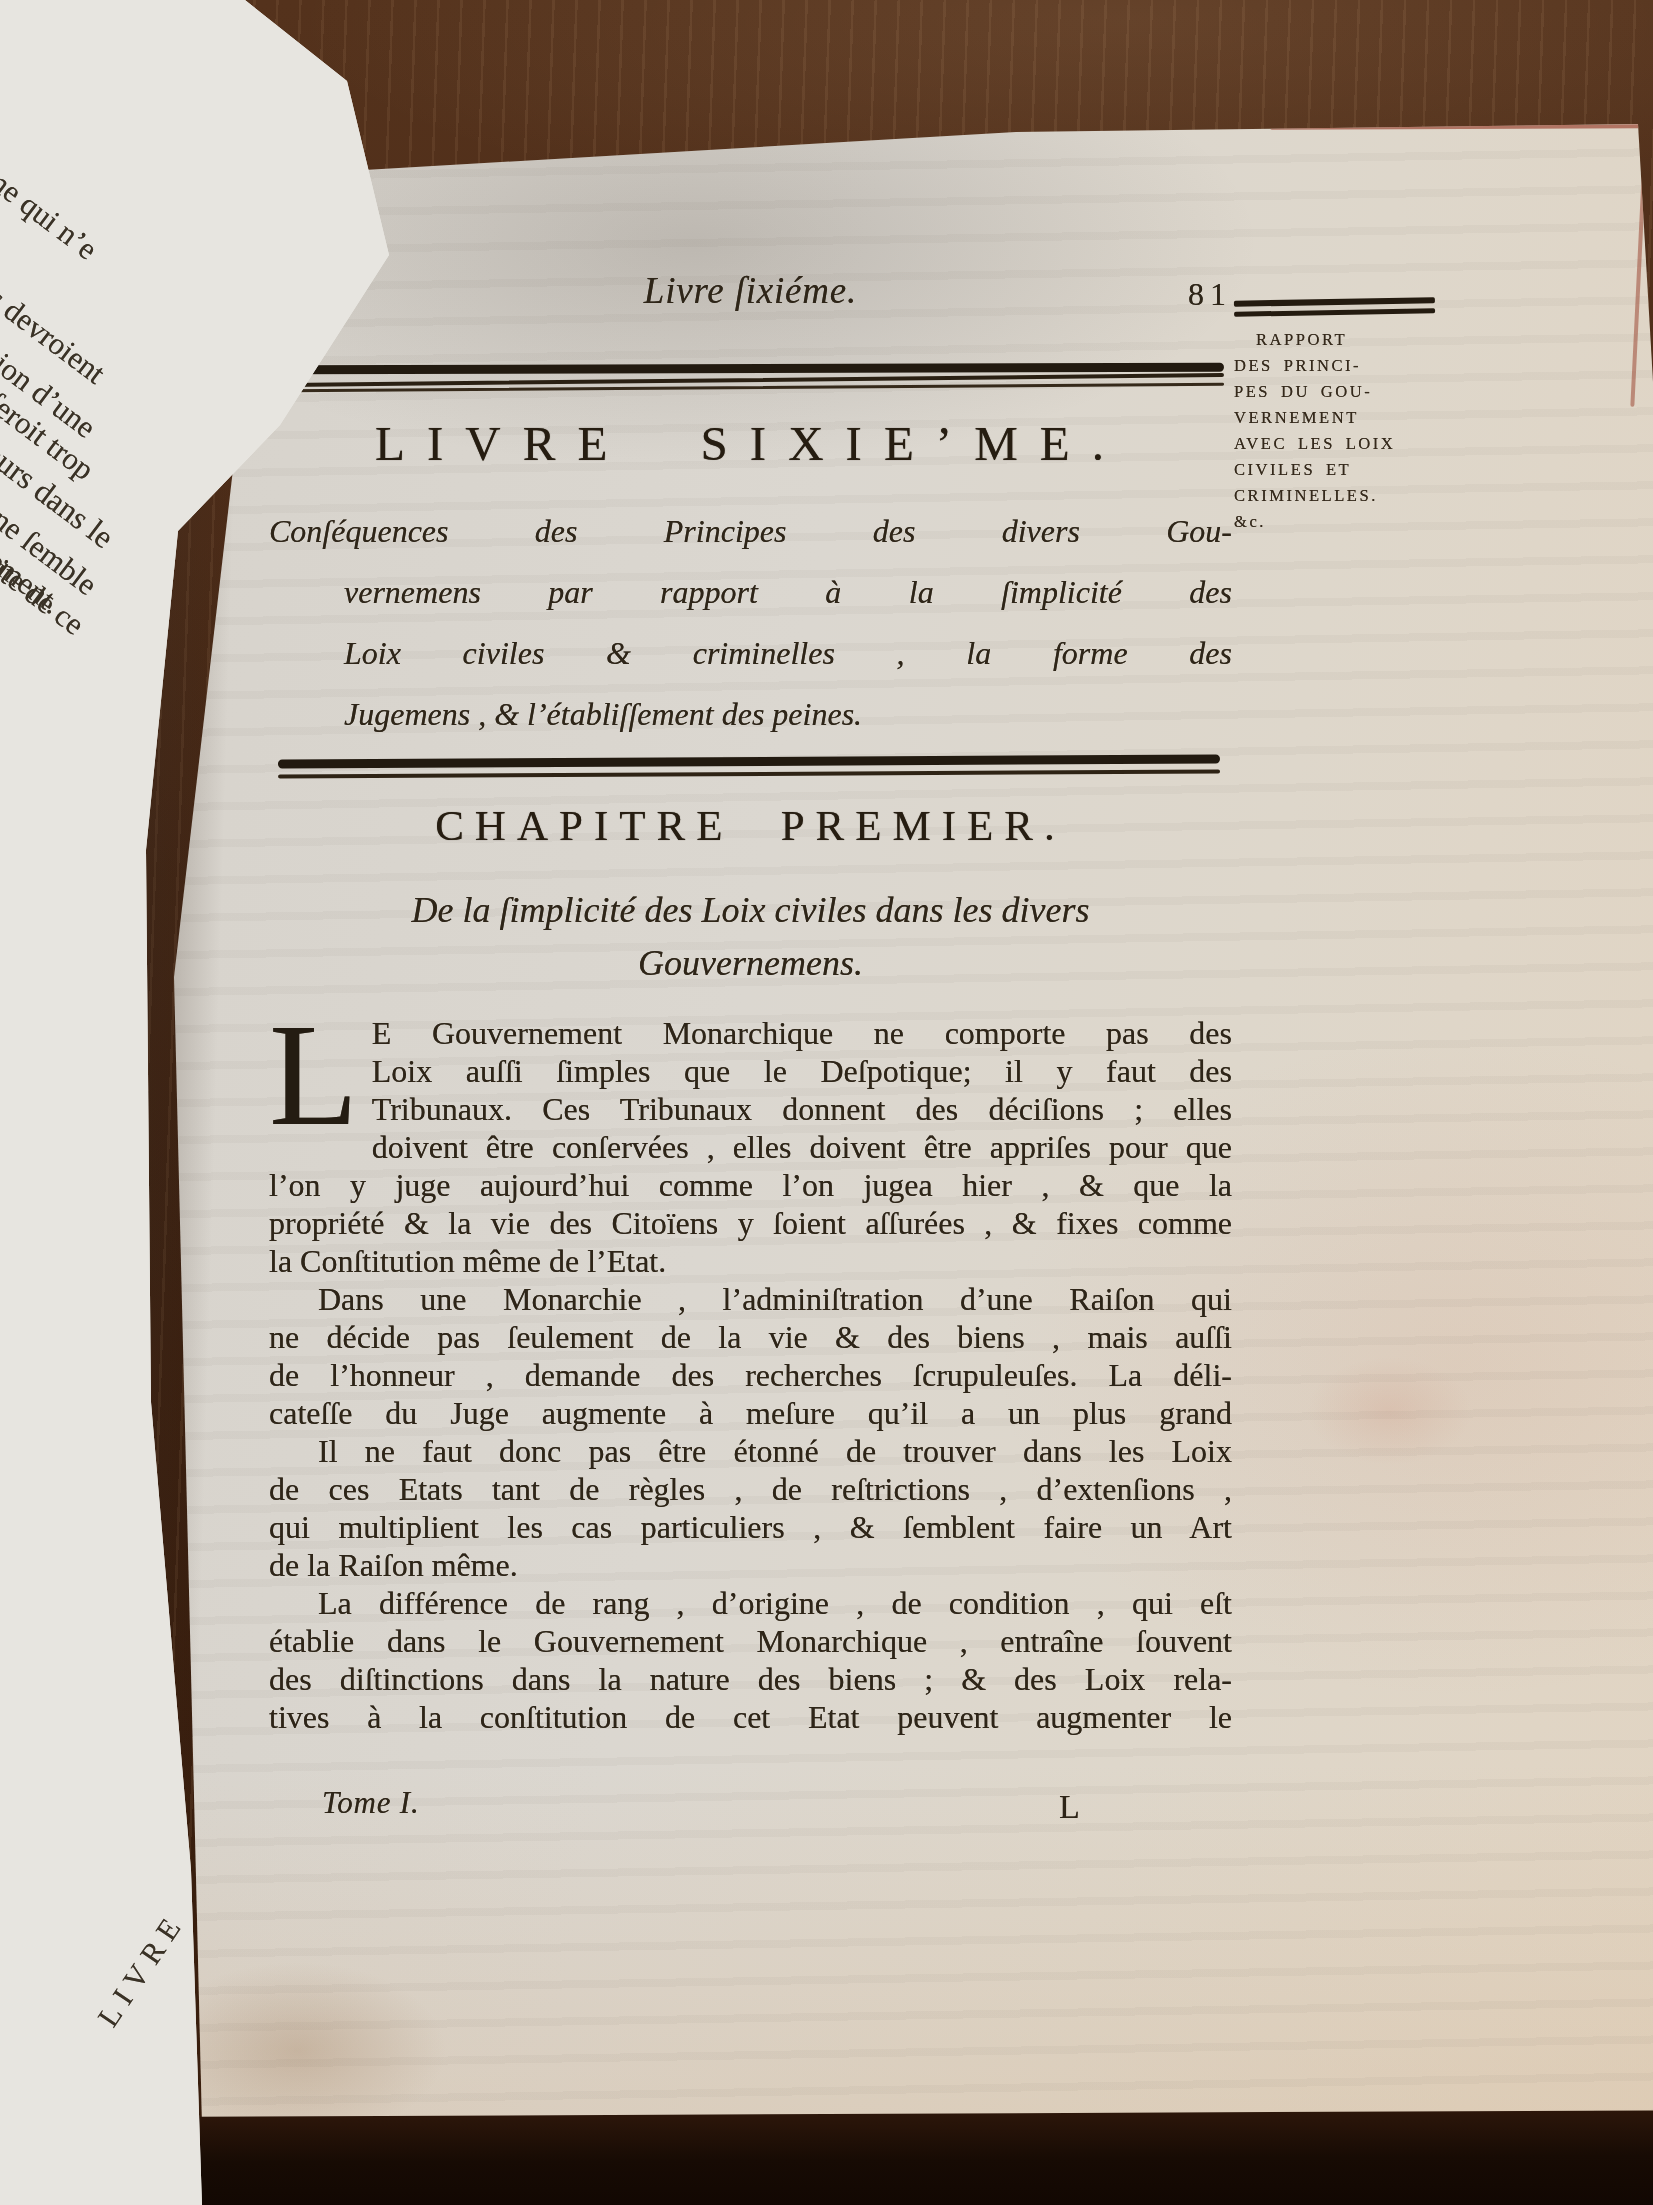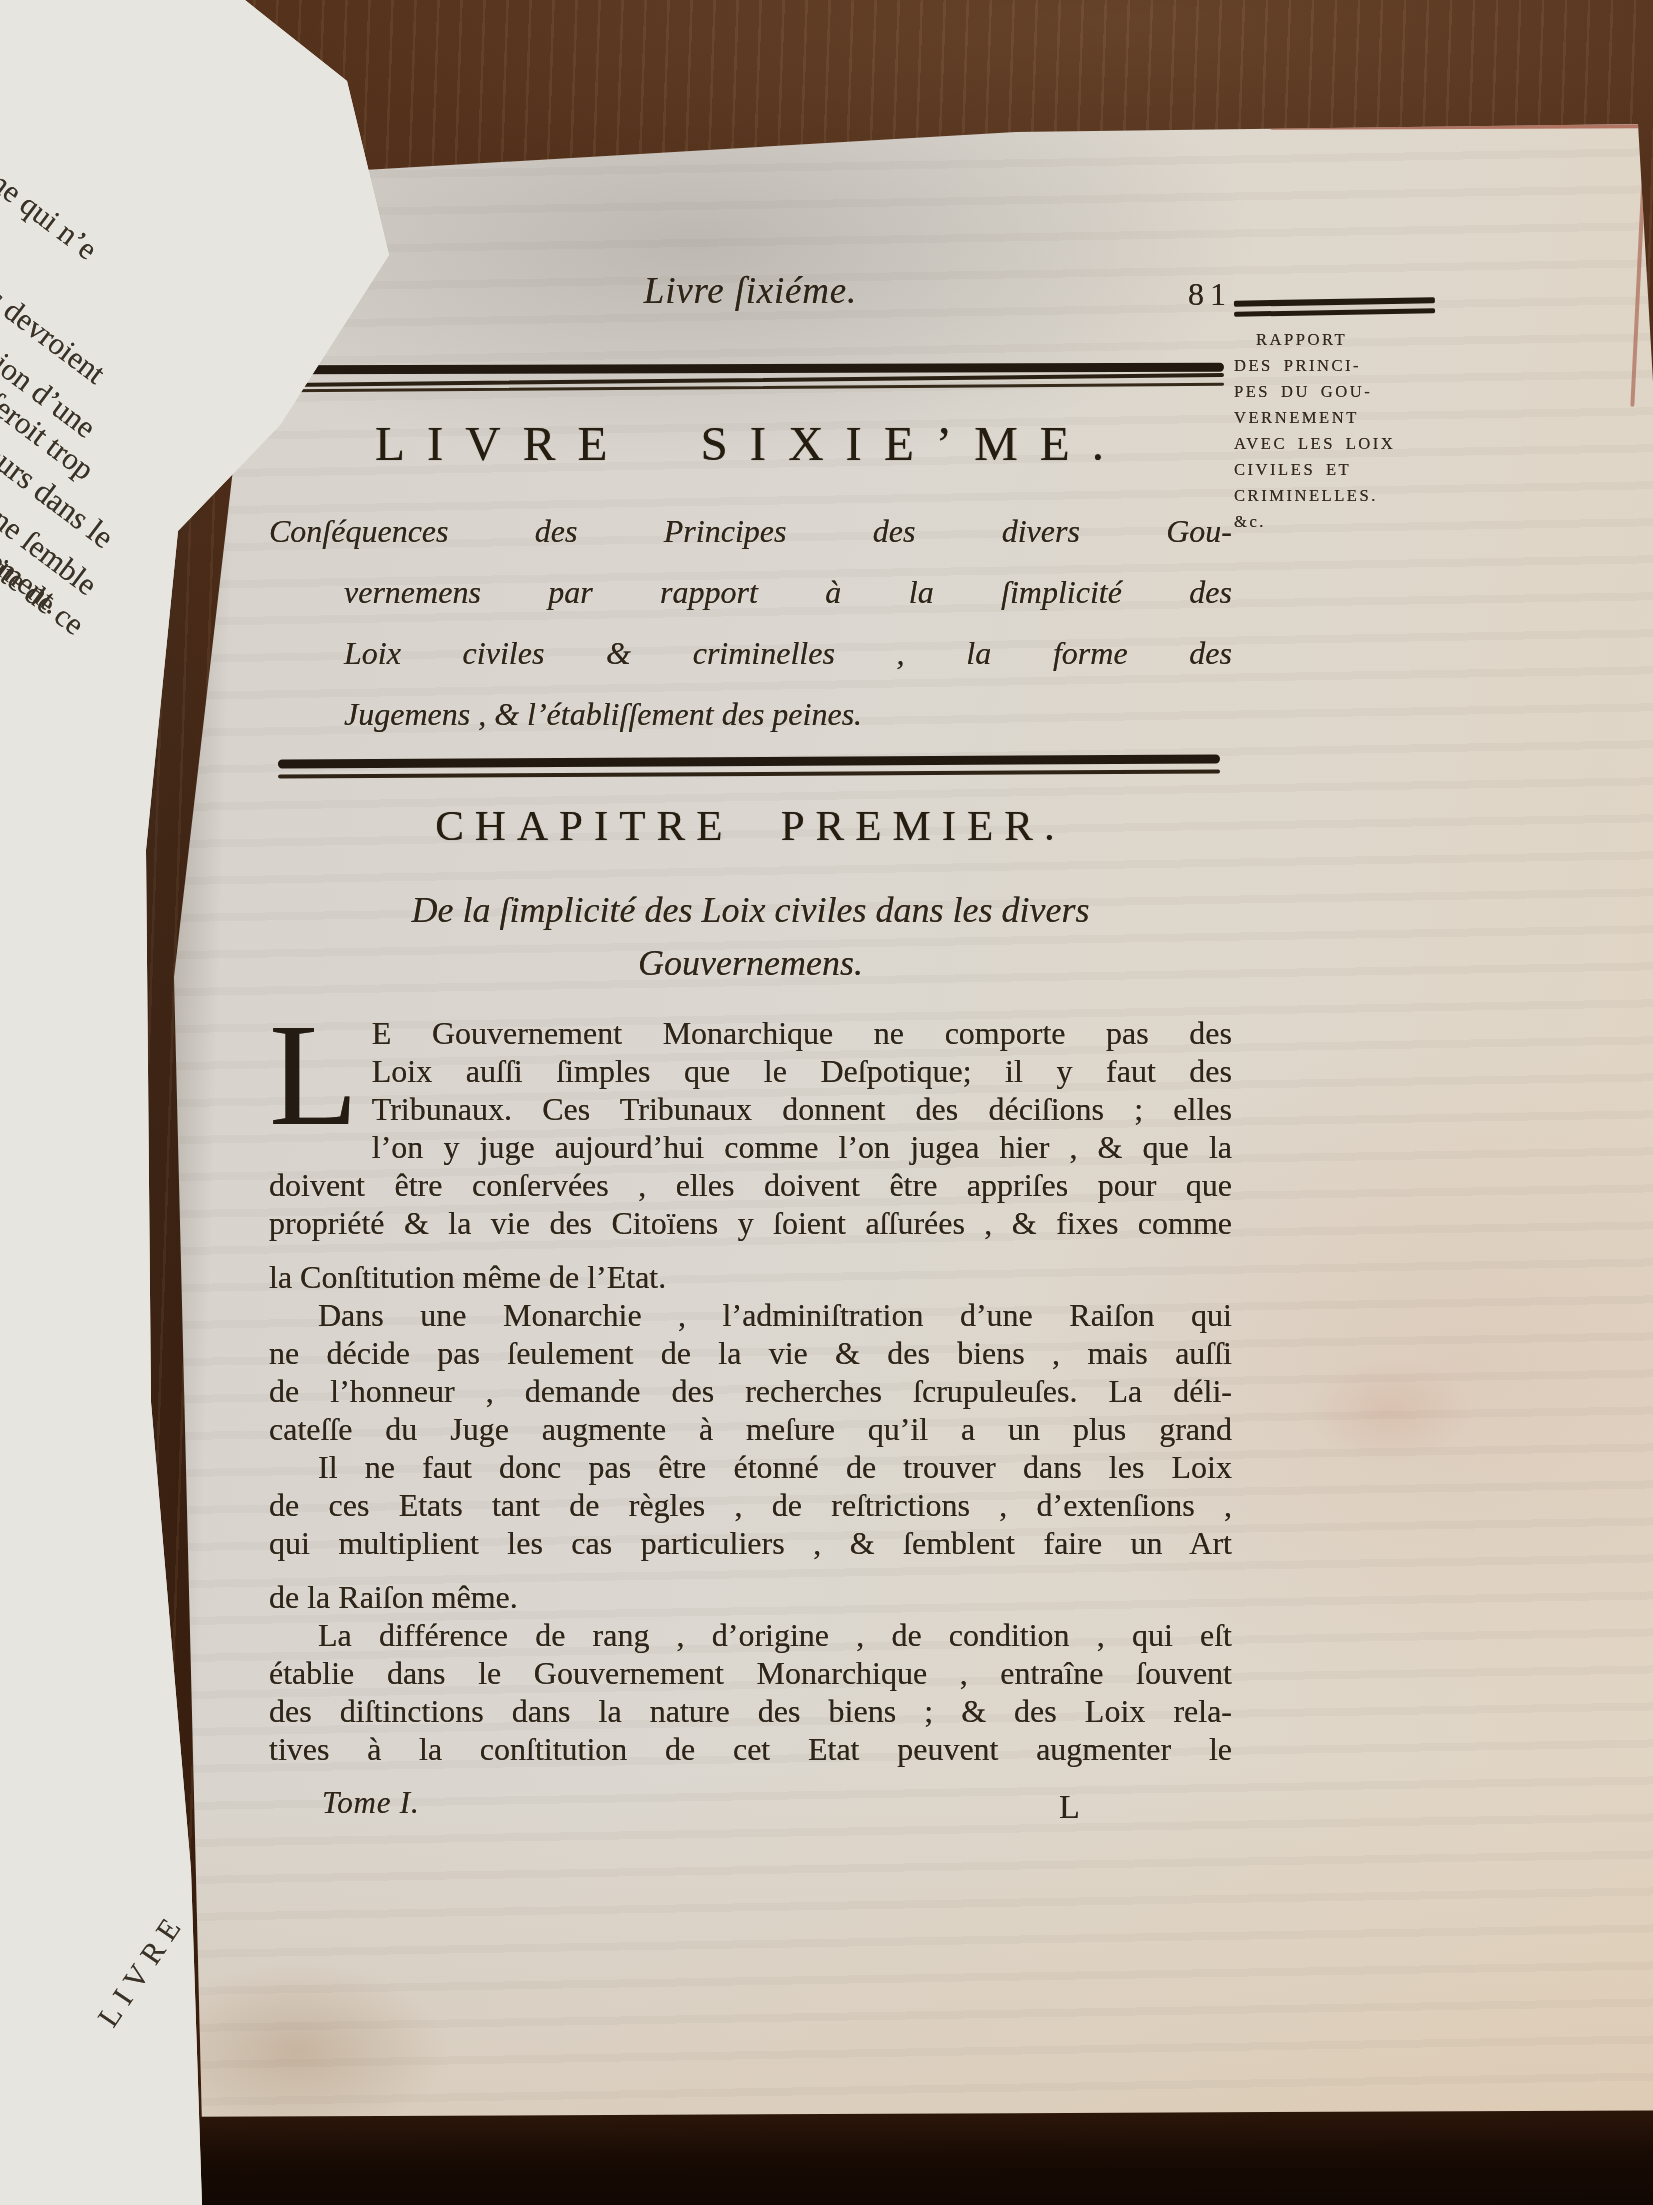--- a/index.html
+++ b/index.html
@@ -66,21 +66,21 @@
 
   .chapter-heading{position:absolute;left:269px;top:801px;width:963px;text-align:center;
     font-size:43px;letter-spacing:11px;word-spacing:25.5px;color:#261d11;text-shadow:0 0 0.8px rgba(38,29,17,.8);}
 
   .chapter-subtitle{position:absolute;left:269px;top:884px;width:963px;font-style:italic;
     font-size:36px;line-height:53px;text-align:center;}
 
   .bodytext{position:absolute;left:269px;top:1014px;width:963px;font-size:32px;line-height:38px;}
   .bl{min-height:38px;}
   .jl{text-align:justify;text-align-last:justify;}
-  .ll{text-align:left;text-align-last:left;margin-top:16px;}
+  .ll{text-align:left;text-align-last:left;}
   .fi{text-indent:49px;}
   .dropcap{float:left;font-size:146px;line-height:113px;height:113px;margin:5.1px 13.6px 0 0;color:#241c12;}
 
   .footer-row{position:absolute;left:269px;top:1785px;width:963px;}
   .tome{font-style:italic;font-size:31px;margin-left:53px;letter-spacing:0.8px;}
   .signature{position:absolute;left:790px;top:3.4px;font-size:34px;}
 
   
   .gutter-shadow{position:absolute;left:109px;top:255px;width:132px;height:1950px;
     transform:rotate(1.7deg);transform-origin:top left;
@@ -170,22 +170,22 @@
       <div>De la ſimplicité des Loix civiles dans les divers</div>
       <div>Gouvernemens.</div>
     </div>
 
     <div class="bodytext">
       <div class="para">
         <span class="dropcap">L</span>
         <div class="bl jl">E Gouvernement Monarchique ne comporte pas des</div>
         <div class="bl jl">Loix auſſi ſimples que le Deſpotique; il y faut des</div>
         <div class="bl jl">Tribunaux. Ces Tribunaux donnent des déciſions ; elles</div>
+        <div class="bl jl">doivent être conſervées , elles doivent être appriſes pour que</div>
         <div class="bl jl">l’on y juge aujourd’hui comme l’on jugea hier , &amp; que la</div>
-        <div class="bl jl">doivent être conſervées , elles doivent être appriſes pour que</div>
         <div class="bl jl">propriété &amp; la vie des Citoïens y ſoient aſſurées , &amp; fixes comme</div>
         <div class="bl ll">la Conſtitution même de l’Etat.</div>
       </div>
       <div class="para">
         <div class="bl jl fi">Dans une Monarchie , l’adminiſtration d’une Raiſon qui</div>
         <div class="bl jl">ne décide pas ſeulement de la vie &amp; des biens , mais auſſi</div>
         <div class="bl jl">de l’honneur , demande des recherches ſcrupuleuſes. La déli-</div>
         <div class="bl jl">cateſſe du Juge augmente à meſure qu’il a un plus grand</div>
       </div>
       <div class="para">

